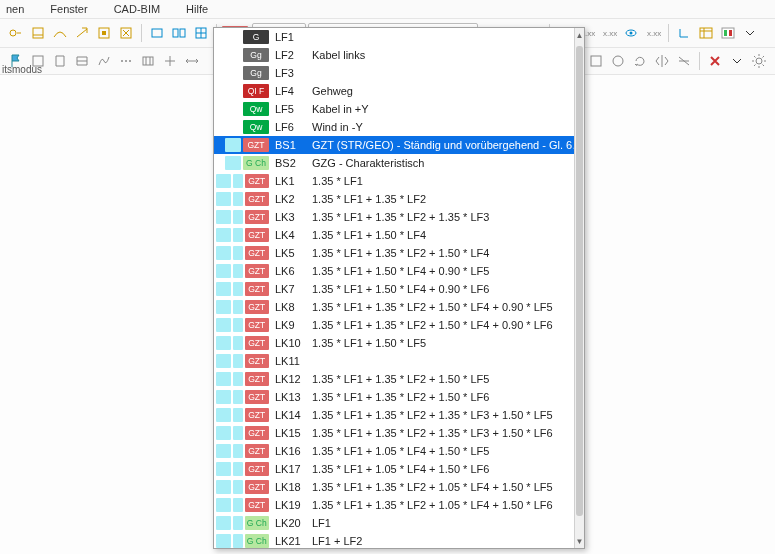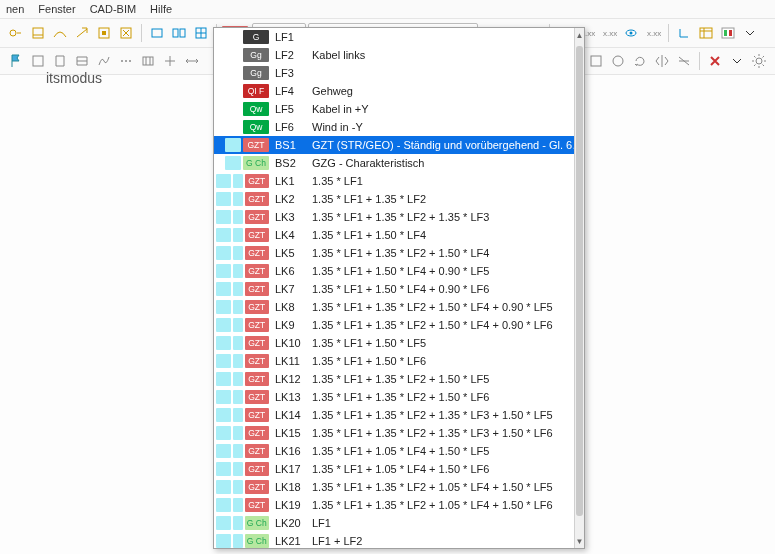--- a/index.html
+++ b/index.html
@@ -15,21 +15,21 @@
   .menubar {
     display: flex;
     align-items: center;
     padding: 0 6px;
     height: 18px;
     border-bottom: 1px solid #e5e5e5;
     background: #fafafa;
     font-size: 11px;
     color: #333;
   }
-  .menubar span { margin-right: 14px; }
+  .menubar span { margin-right: 26px; }
 
   .toolbar {
     display: flex;
     align-items: center;
     height: 26px;
     padding: 1px 6px;
     border-bottom: 1px solid #e5e5e5;
     background: #fafafa;
     gap: 2px;
   }
@@ -75,24 +75,23 @@
     white-space: nowrap;
     overflow: hidden;
     text-overflow: ellipsis;
   }
   .combo .chev {
     padding: 0 4px;
     color: #666;
   }
   .sidebar-label {
     position: absolute;
-    left: 2px; top: 70px;
-    font-size: 14px;
+    left: 2px; top: 64px;
+    font-size: 10px;
     color: #555;
-    margin-left: 44px;
   }
 
   
   .dropdown-panel {
     position: absolute;
     left: 213px;
     top: 27px;
     width: 370px;
     height: 520px;
     background: #fff;
@@ -573,21 +572,20 @@
         <span class="code">LK10</span>
         <span class="desc">1.35 * LF1 + 1.50 * LF5</span>
       </div>
       <div class="row">
         <span class="cells">
           <span class="tag-cell" style="background: rgb(168, 238, 247); width: 16px;"></span>
           <span class="tag-cell" style="background: rgb(168, 238, 247); width: 10px;"></span>
           <span class="tag-cell" style="background: rgb(224, 102, 102);">GZT</span>
         </span>
         <span class="code">LK11</span>
-        <span class="desc">1.35 * LF1 + 1.50 * LF6</span>
       </div>
       <div class="row">
         <span class="cells">
           <span class="tag-cell" style="background: rgb(168, 238, 247); width: 16px;"></span>
           <span class="tag-cell" style="background: rgb(168, 238, 247); width: 10px;"></span>
           <span class="tag-cell" style="background: rgb(224, 102, 102);">GZT</span>
         </span>
         <span class="code">LK12</span>
         <span class="desc">1.35 * LF1 + 1.35 * LF2 + 1.50 * LF5</span>
       </div>

